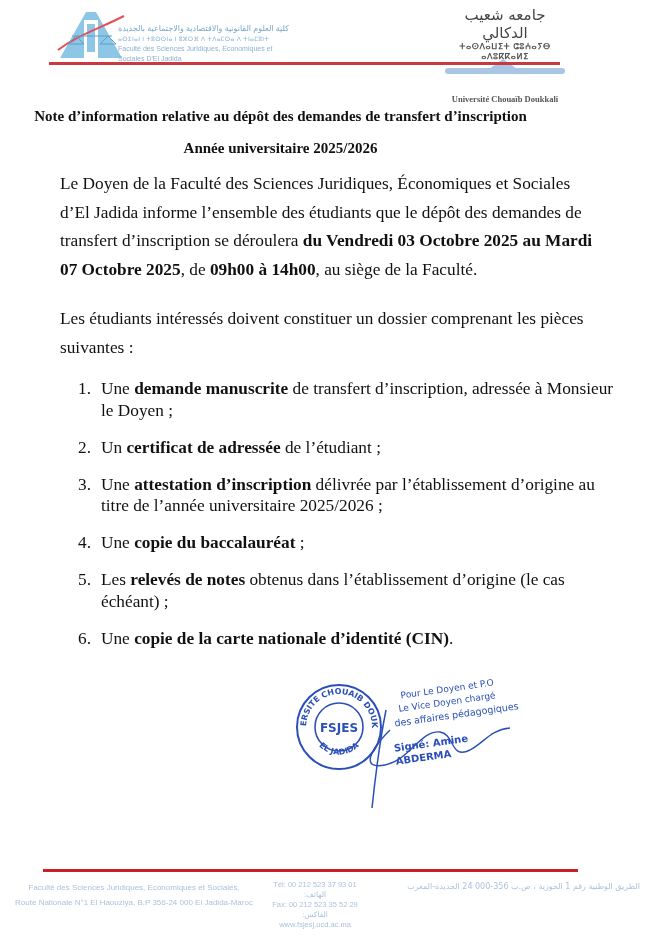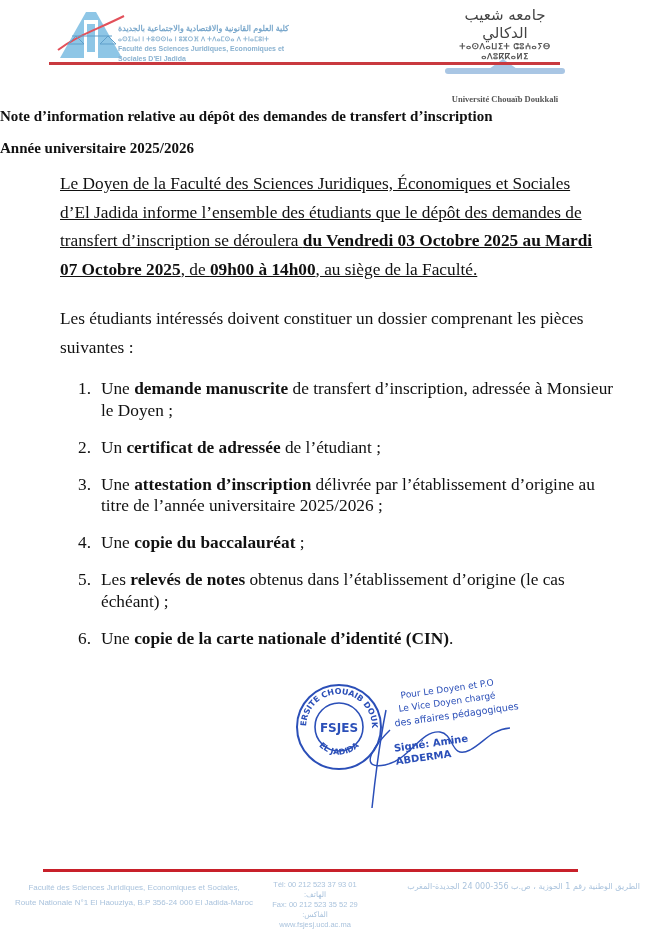--- a/index.html
+++ b/index.html
@@ -1,42 +1,42 @@
 <!DOCTYPE html>
 <html><head>
 <meta charset="utf-8">
 <style>
   html, body { margin: 0; padding: 0; background: #ffffff; }
   body { width: 662px; height: 940px; position: relative; overflow: hidden; font-family: "Liberation Serif", serif; color: #111; }
 
   
   .hdr-left { position: absolute; left: 48px; top: 8px; width: 250px; height: 50px; }
   .logo-a { position: absolute; left: 8px; top: 2px; }
-  .hdr-left-text { position: absolute; left: 70px; top: 16px; font-family: "Liberation Sans", sans-serif; color: #8ab8d8; line-height: 10px; font-weight: bold; }
+  .hdr-left-text { position: absolute; left: 70px; top: 16px; font-family: "Liberation Sans", sans-serif; color: #8ab8d8; line-height: 10px; }
   .hdr-left-text .ar { font-size: 8px; direction: rtl; text-align: left; unicode-bidi: plaintext; color: #7aa8cc; }
   .hdr-left-text .tif { font-size: 6px; letter-spacing: 0.3px; color: #8bb3d1; }
   .hdr-left-text .fr { font-size: 7px; color: #8bb3d1; }
   .hdr-line-left { position: absolute; left: 49px; top: 62px; width: 281px; height: 3px; background: #c9393f; }
 
   .hdr-right { position: absolute; left: 440px; top: 6px; width: 130px; height: 56px; text-align: center; }
   .hdr-right .ar { font-size: 15px; color: #444; direction: rtl; unicode-bidi: plaintext; font-family: "DejaVu Sans", sans-serif; line-height: 18px; }
   .hdr-right .tif { font-size: 8px; color: #555; letter-spacing: 0.6px; font-family: "Liberation Sans", sans-serif; font-weight: bold; line-height: 10px; }
   .hdr-right .bar { margin: 6px auto 0; width: 120px; height: 6px; background: #a9c6e4; border-radius: 3px; position: relative; }
   .hdr-right .bar::before { content: ""; position: absolute; left: 44px; top: -9px; border-left: 14px solid transparent; border-right: 14px solid transparent; border-bottom: 10px solid #a9c6e4; }
   .hdr-right .fr { font-size: 8.5px; color: #555; font-weight: bold; margin-top: 20px; font-family: "Liberation Serif", serif; }
   .hdr-line-right { position: absolute; left: 330px; top: 62px; width: 230px; height: 3px; background: #c9393f; }
 
   
-  .title { position: absolute; left: 0; width: 561px; text-align: left; font-weight: bold; font-size: 15px; }
+  .title { position: absolute; left: 0; width: 561px; text-align: center; font-weight: bold; font-size: 15px; }
   .title.t1 { top: 108px; }
   .title.t2 { top: 140px; }
 
   
   .para { position: absolute; left: 60px; width: 540px; font-size: 17.3px; line-height: 28.5px; }
-  .p1 { top: 170px; text-decoration: underline; }
+  .p1 { top: 170px; }
   .p2 { top: 305px; }
   .list { position: absolute; left: 78px; top: 378px; width: 540px; margin: 0; padding: 0; list-style: none; font-size: 17.3px; }
   .list li { position: relative; padding-left: 23px; line-height: 21.5px; margin-bottom: 15.5px; }
   .list li .num { position: absolute; left: 0; top: 0; }
   b { font-weight: bold; }
 
   
   .sig { position: absolute; left: 290px; top: 670px; width: 230px; height: 140px; }
   .stamp { position: absolute; left: 4px; top: 12px; }
   .sig-text { position: absolute; left: 92px; top: 22px; transform: rotate(-8deg); transform-origin: left top; color: #2b4fb8; font-family: "DejaVu Sans", sans-serif; font-size: 9px; line-height: 13px; }

